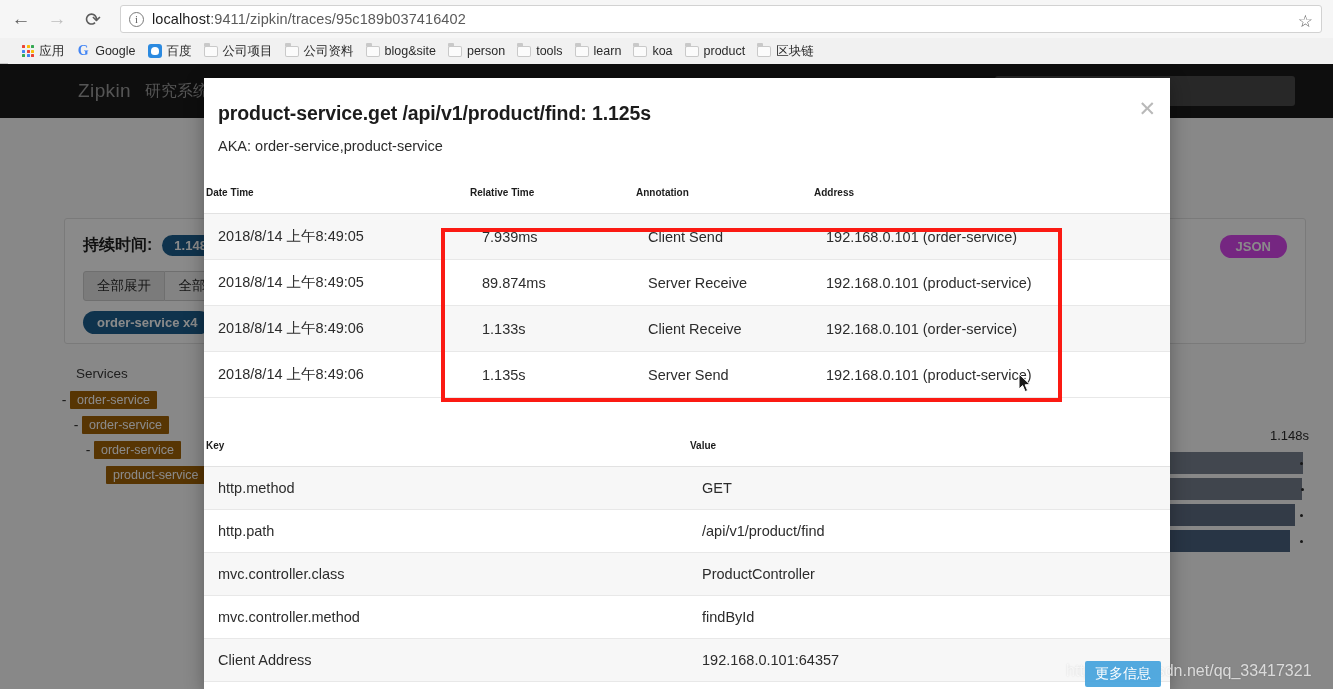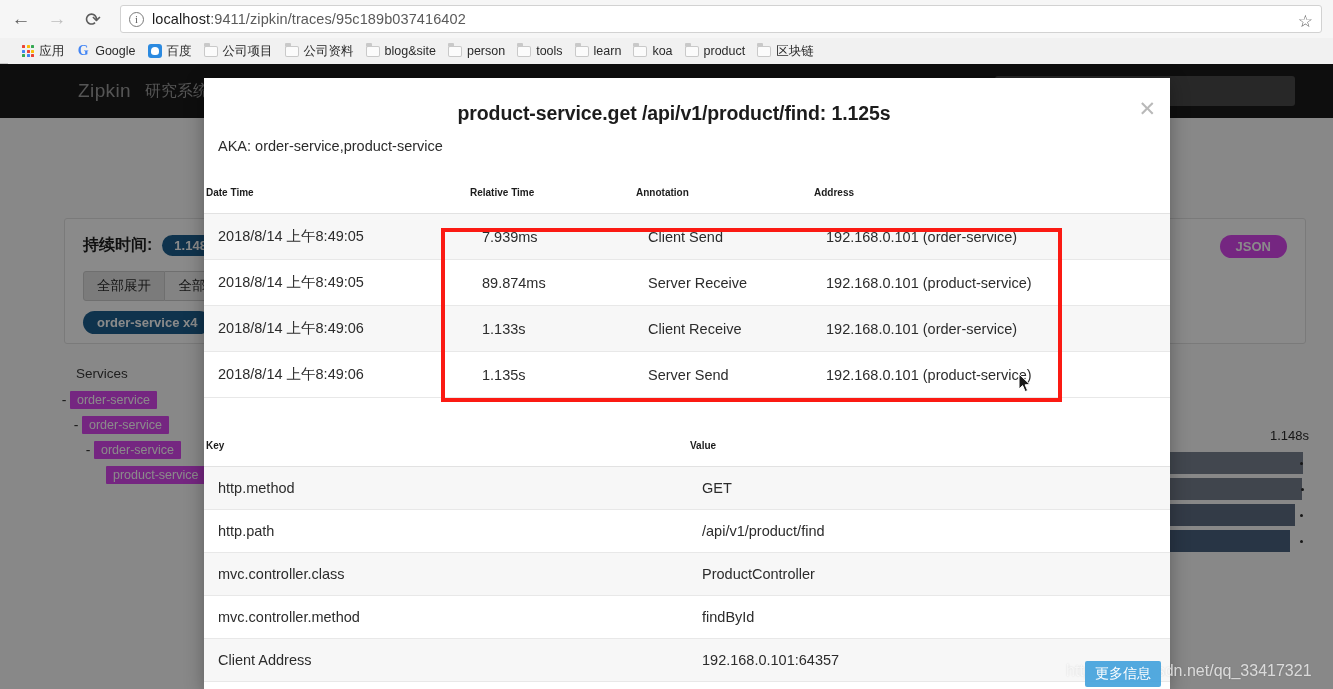--- a/index.html
+++ b/index.html
@@ -172,21 +172,21 @@
     position: absolute; left: 76px; top: 248px;
     font-size: 13.5px; color: #3a3a3a;
   }
   .tree-row {
     position: absolute; height: 20px; display: flex; align-items: center;
   }
   .tree-toggle {
     font-size: 14px; color: #3a3a3a; width: 12px; text-align: center;
   }
   .tree-chip {
-    background: #d946ef; color: #ffffff; font-size: 12.5px;
+    background: #a16207; color: #ffffff; font-size: 12.5px;
     padding: 2px 7px; border-radius: 1px;
   }
   #timeline-axis {
     position: absolute; right: 24px; top: 310px;
     font-size: 13px; color: #2b2b2b;
   }
   .tl-bar { position: absolute; height: 22px; background: #7c8796; }
   .tl-dot {
     position: absolute; width: 3px; height: 3px; border-radius: 50%;
     background: #2b2b2b;
@@ -205,21 +205,20 @@
     box-shadow: 0 4px 18px rgba(0,0,0,.32);
     overflow: hidden;
   }
   #modal-head {
     position: relative; height: 93px;
     padding: 24px 40px 0 14px;
   }
   #modal-title {
     font-size: 19.5px; font-weight: bold; color: #1c1c1c;
     letter-spacing: -.1px;
-    text-align: center;
   }
   #modal-aka { margin-top: 13px; font-size: 14.5px; color: #2c2c2c; }
   #modal-close {
     position: absolute; right: 14px; top: 20px;
     font-size: 21px; color: #b9b9b9; line-height: 1;
   }
   #modal-scroll {
     position: absolute; left: 0; top: 93px; width: 966px; height: 518px;
     overflow: hidden;
   }

